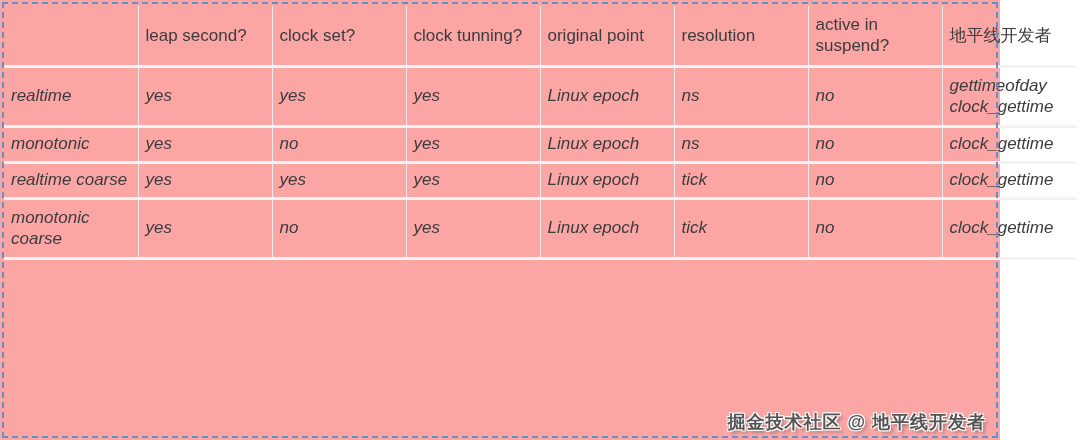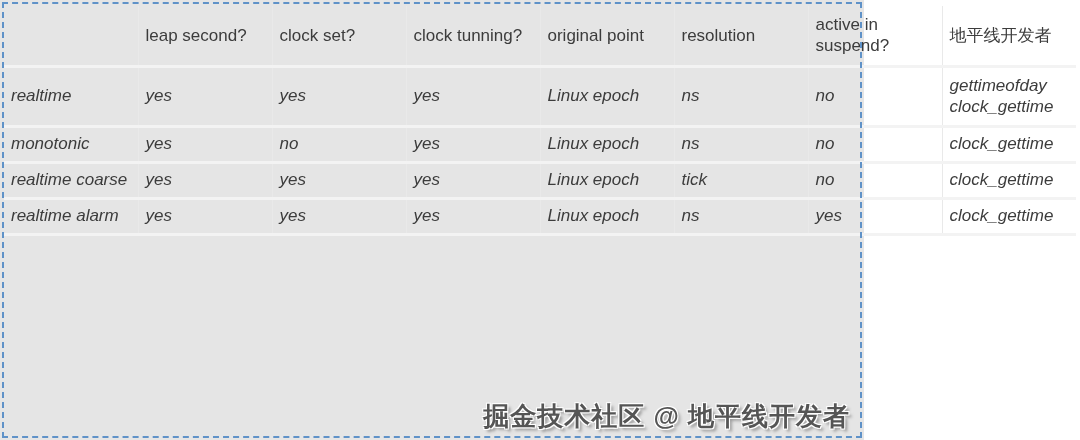--- a/index.html
+++ b/index.html
@@ -6,23 +6,23 @@
     margin: 0;
     padding: 0;
     width: 1080px;
     height: 440px;
     overflow: hidden;
     background: #ffffff;
     font-family: "Liberation Sans", sans-serif;
   }
   .canvas {
     position: relative;
-    width: 864px;
+    width: 1000px;
     height: 440px;
-    background: #e5e5e5;
+    background: #fca5a5;
   }
   .frame {
     position: absolute;
     inset: 2px;
     border: 2px dashed #5f92c8;
     pointer-events: none;
     z-index: 5;
   }
   table.clock-table {
     position: absolute;
@@ -61,21 +61,21 @@
     height: 60px;
   }
   td.api {
     white-space: pre-line;
   }
   .watermark {
     position: absolute;
     right: 14px;
     bottom: 6px;
     z-index: 10;
-    font-size: 26px;
+    font-size: 18px;
     font-weight: 700;
     letter-spacing: 1px;
     white-space: nowrap;
     color: #555555;
     text-shadow:
       -1px -1px 0 #ffffff,
        1px -1px 0 #ffffff,
       -1px  1px 0 #ffffff,
        1px  1px 0 #ffffff,
        3px  3px 3px rgba(90,90,90,0.55);
@@ -125,27 +125,27 @@
         <tr>
           <td>realtime coarse</td>
           <td>yes</td>
           <td>yes</td>
           <td>yes</td>
           <td>Linux epoch</td>
           <td>tick</td>
           <td>no</td>
           <td class="api">clock_gettime</td>
         </tr>
-        <tr>
-          <td>realtime alarm</td>
+        <tr class="tall">
+          <td>monotonic coarse</td>
           <td>yes</td>
-          <td>yes</td>
+          <td>no</td>
           <td>yes</td>
           <td>Linux epoch</td>
-          <td>ns</td>
-          <td>yes</td>
+          <td>tick</td>
+          <td>no</td>
           <td class="api">clock_gettime</td>
         </tr>
       </tbody>
   </table>
 
   <div class="watermark">掘金技术社区 @ 地平线开发者</div>
 </div>
 
 </body></html>

